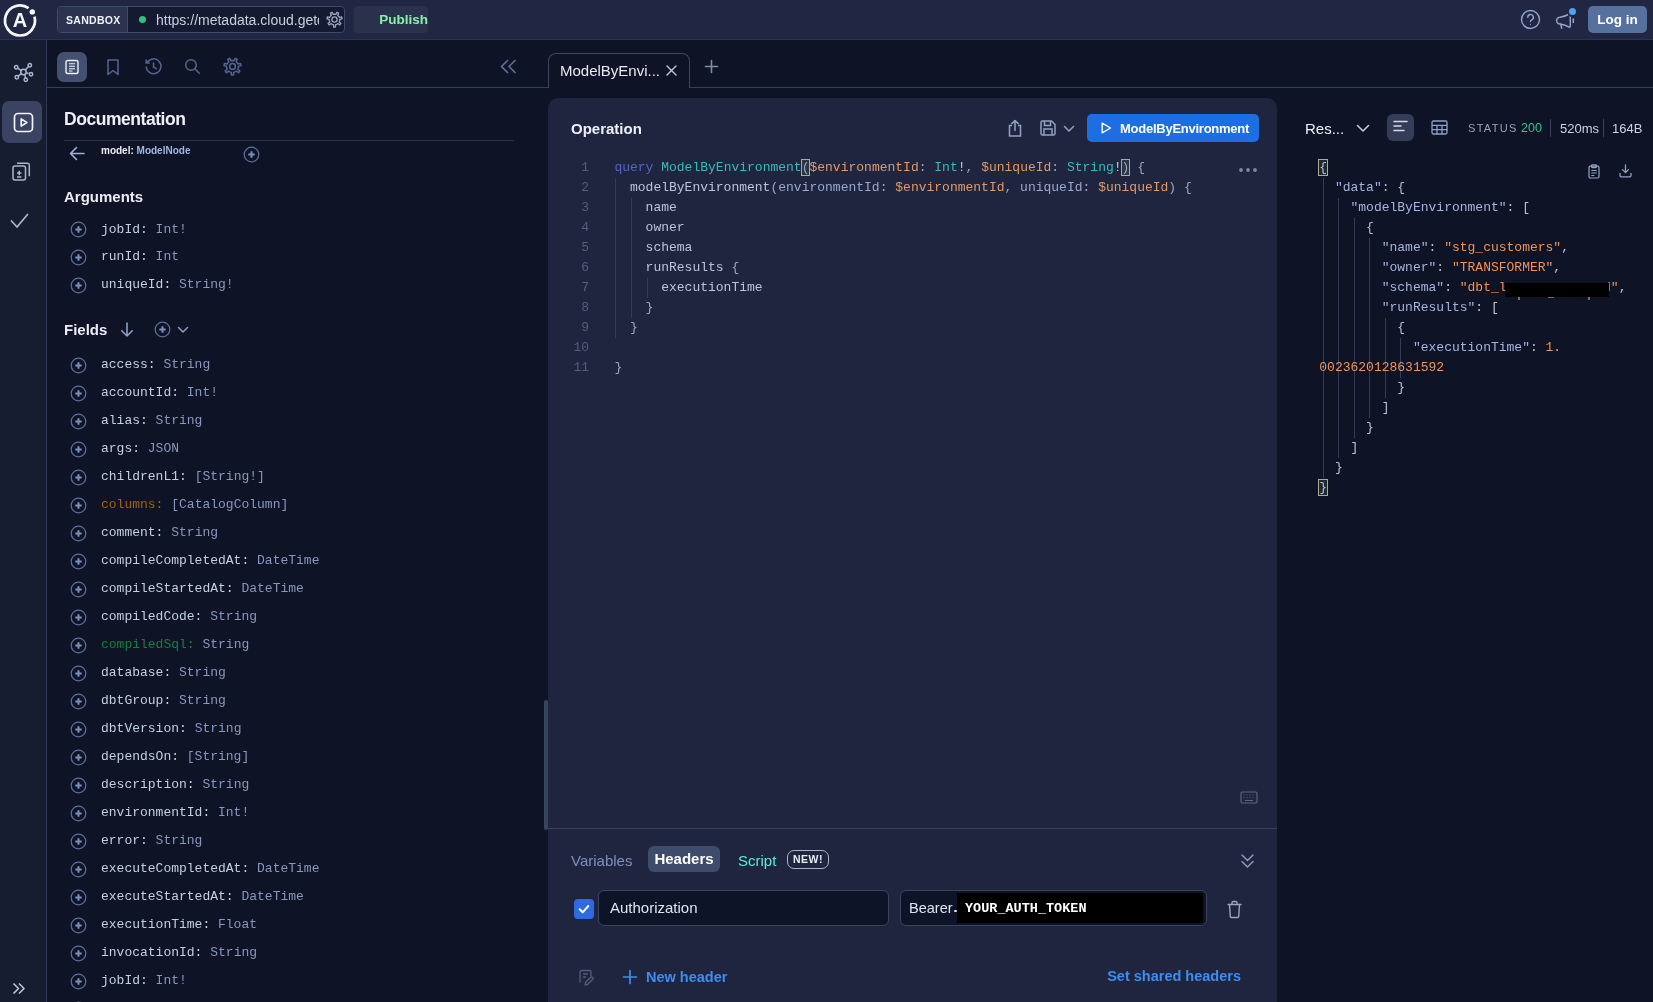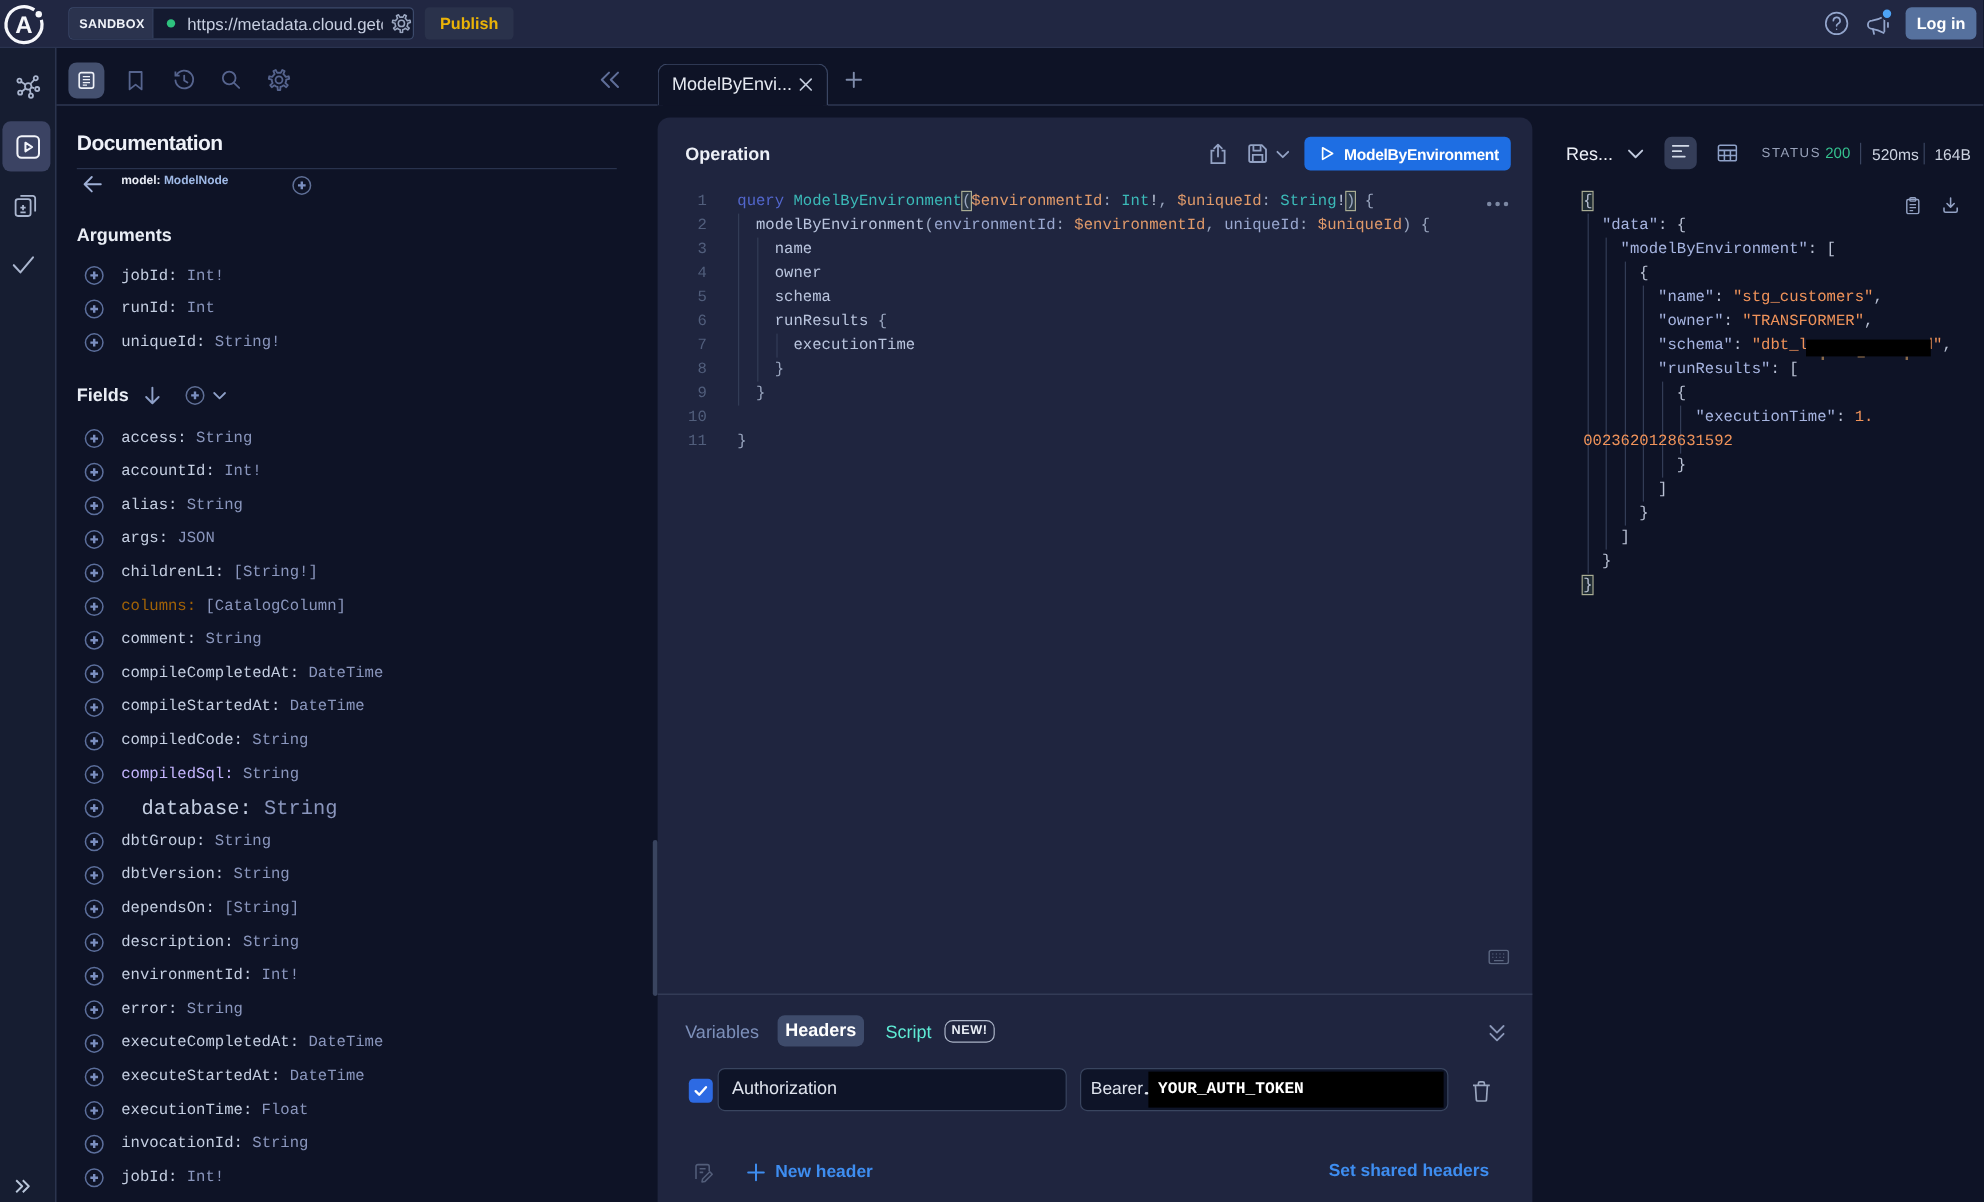--- a/index.html
+++ b/index.html
@@ -29,21 +29,21 @@
 
 <div class="abs" style="left:57px;top:6px;width:288px;height:27px;border:1px solid #3c4a6b;border-radius:4px;background:#141a30"></div>
 <div class="abs" style="left:58px;top:7px;width:70px;height:25px;background:#2b334e;border-radius:3px 0 0 3px;border-right:1px solid #3c4a6b"></div>
 <div class="abs" style="left:66px;top:13.5px;font-size:10.5px;font-weight:bold;letter-spacing:.3px;color:#f0f3f9">SANDBOX</div>
 <div class="abs" style="left:139px;top:16px;width:7px;height:7px;border-radius:50%;background:#2ec27e"></div>
 <div class="abs" style="left:156px;top:11.5px;font-size:14px;color:#c6cee0;width:163px;overflow:hidden;white-space:nowrap">https://metadata.cloud.getdbt.com/graphql</div>
 <svg class="abs" style="left:326px;top:11px" width="17" height="17" viewBox="0 0 17 17" fill="none" stroke="#9aa6c0">
  <path d="M8.50 3.20 L9.82 3.37 L10.91 1.29 L12.63 2.12 L11.69 4.27 L12.64 5.20 L13.34 6.33 L15.64 5.89 L16.06 7.75 L13.80 8.36 L13.67 9.68 L13.21 10.93 L14.99 12.46 L13.80 13.95 L11.91 12.55 L10.80 13.28 L9.54 13.70 L9.45 16.04 L7.55 16.04 L7.46 13.70 L6.20 13.28 L5.09 12.55 L3.20 13.95 L2.01 12.46 L3.79 10.93 L3.33 9.68 L3.20 8.36 L0.94 7.75 L1.36 5.89 L3.66 6.33 L4.36 5.20 L5.31 4.27 L4.37 2.12 L6.09 1.29 L7.18 3.37 Z" stroke-width="1.3" stroke-linejoin="round"></path>
  <circle cx="8.5" cy="8.5" r="2.6" stroke-width="1.3"></circle>
 </svg>
-<div class="abs" style="left:354px;top:6px;width:74px;height:27px;background:#2a324b;border-radius:4px;text-align:center;line-height:27px;font-size:13.5px;font-weight:bold;color:#eab308">Publish</div>
+<div class="abs" style="left:354px;top:6px;width:74px;height:27px;background:#2a324b;border-radius:4px;text-align:right;line-height:27px;font-size:13.5px;font-weight:bold;color:#86efac">Publish</div>
 
 <svg class="abs" style="left:1519.5px;top:9px" width="21" height="21" viewBox="0 0 21 21" fill="none" stroke="#93a5cc" stroke-width="1.4">
  <circle cx="10.5" cy="10.5" r="9"></circle>
  <path d="M7.8 8.2a2.8 2.8 0 1 1 3.9 2.6c-.8.35-1.2.8-1.2 1.7" stroke-linecap="round"></path>
  <circle cx="10.5" cy="15.3" r="0.6" fill="#93a5cc" stroke="none"></circle>
 </svg>
 <svg class="abs" style="left:1554px;top:7px" width="23" height="23" viewBox="0 0 23 23" fill="none" stroke="#93a5cc" stroke-width="1.5">
  <path d="M16.3 5.5v13.7" stroke-linecap="round"></path>
  <path d="M16.3 6.5C11.5 9.3 8.6 9.9 6 10.2a3.4 3.4 0 0 0 0 6.8c2.6.3 5.5.9 10.3 3.7" stroke-linejoin="round"></path>
  <path d="M6.8 17.3l.9 4" stroke-linecap="round"></path>
@@ -200,26 +200,26 @@
 <div class="abs mono" style="left:101px;top:581.0px;font-size:13px"><span style="color:#c5cfe2">compileStartedAt:</span><span style="color:#8a96bd"> DateTime</span></div>
 <svg class="abs" style="left:70px;top:608.5px" width="17" height="17" viewBox="0 0 17 17" fill="none">
     <circle cx="8.5" cy="8.5" r="7.3" stroke="#5c6f9c" stroke-width="1.25"></circle>
     <path d="M8.5 5.3v6.4M5.3 8.5h6.4" stroke="#7b8fc0" stroke-width="2"></path>
   </svg>
 <div class="abs mono" style="left:101px;top:609.0px;font-size:13px"><span style="color:#c5cfe2">compiledCode:</span><span style="color:#8a96bd"> String</span></div>
 <svg class="abs" style="left:70px;top:636.5px" width="17" height="17" viewBox="0 0 17 17" fill="none">
     <circle cx="8.5" cy="8.5" r="7.3" stroke="#5c6f9c" stroke-width="1.25"></circle>
     <path d="M8.5 5.3v6.4M5.3 8.5h6.4" stroke="#7b8fc0" stroke-width="2"></path>
   </svg>
-<div class="abs mono" style="left:101px;top:637.0px;font-size:13px"><span style="color:#c4b5fd">compiledSql:</span><span style="color:#8a96bd"> String</span></div>
+<div class="abs mono" style="left:101px;top:637.0px;font-size:13px"><span style="color:#15803d">compiledSql:</span><span style="color:#8a96bd"> String</span></div>
 <svg class="abs" style="left:70px;top:664.5px" width="17" height="17" viewBox="0 0 17 17" fill="none">
     <circle cx="8.5" cy="8.5" r="7.3" stroke="#5c6f9c" stroke-width="1.25"></circle>
     <path d="M8.5 5.3v6.4M5.3 8.5h6.4" stroke="#7b8fc0" stroke-width="2"></path>
   </svg>
-<div class="abs mono" style="left:118px;top:665.0px;font-size:17px"><span style="color:#c5cfe2">database:</span><span style="color:#8a96bd"> String</span></div>
+<div class="abs mono" style="left:101px;top:665.0px;font-size:13px"><span style="color:#c5cfe2">database:</span><span style="color:#8a96bd"> String</span></div>
 <svg class="abs" style="left:70px;top:692.5px" width="17" height="17" viewBox="0 0 17 17" fill="none">
     <circle cx="8.5" cy="8.5" r="7.3" stroke="#5c6f9c" stroke-width="1.25"></circle>
     <path d="M8.5 5.3v6.4M5.3 8.5h6.4" stroke="#7b8fc0" stroke-width="2"></path>
   </svg>
 <div class="abs mono" style="left:101px;top:693.0px;font-size:13px"><span style="color:#c5cfe2">dbtGroup:</span><span style="color:#8a96bd"> String</span></div>
 <svg class="abs" style="left:70px;top:720.5px" width="17" height="17" viewBox="0 0 17 17" fill="none">
     <circle cx="8.5" cy="8.5" r="7.3" stroke="#5c6f9c" stroke-width="1.25"></circle>
     <path d="M8.5 5.3v6.4M5.3 8.5h6.4" stroke="#7b8fc0" stroke-width="2"></path>
   </svg>
 <div class="abs mono" style="left:101px;top:721.0px;font-size:13px"><span style="color:#c5cfe2">dbtVersion:</span><span style="color:#8a96bd"> String</span></div>

